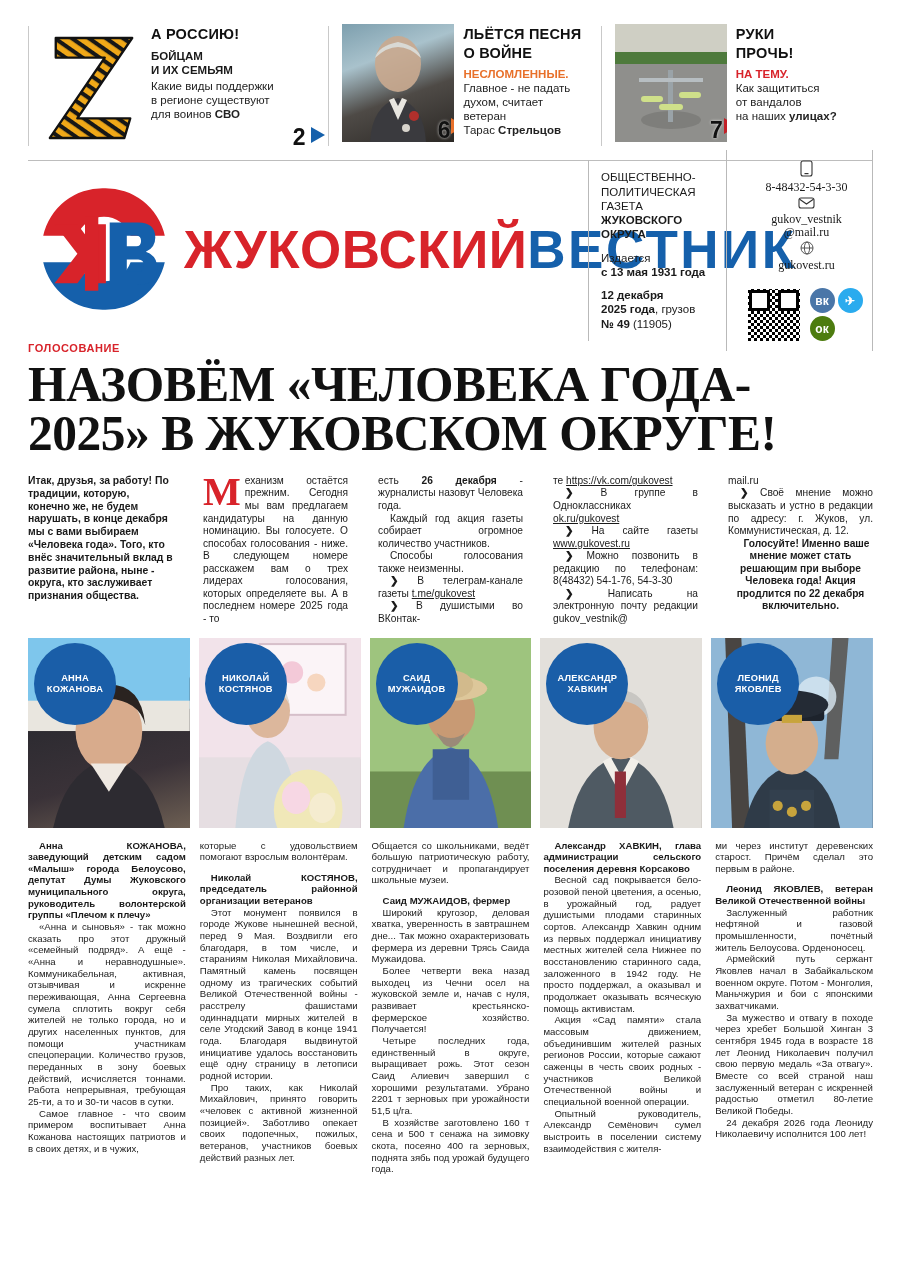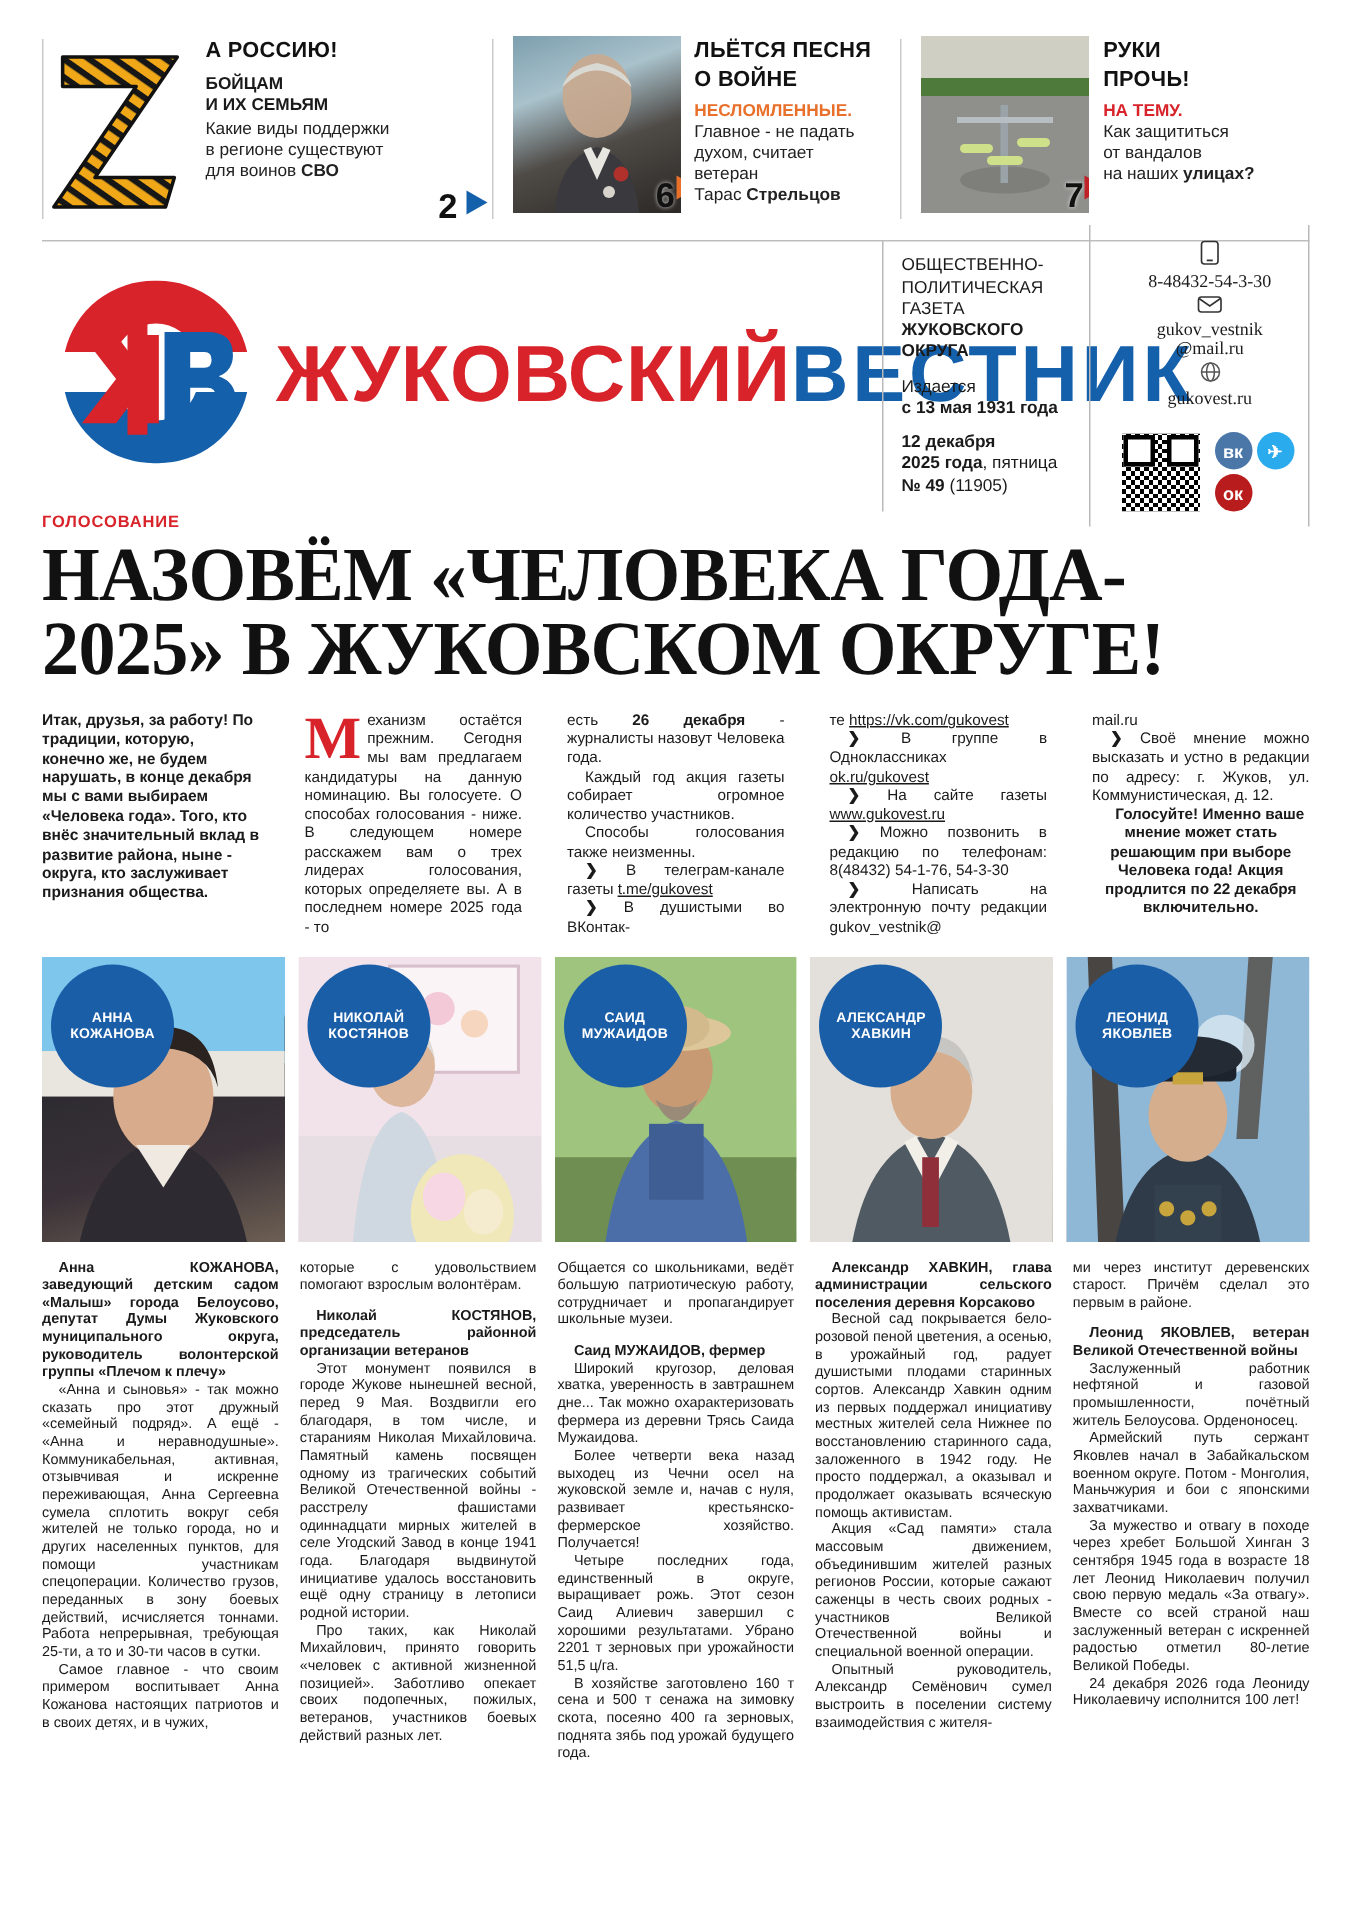--- a/index.html
+++ b/index.html
@@ -38,21 +38,21 @@
     position: relative;
     box-sizing: border-box;
   }
   .teaser.sep::before {
     content: "";
     position: absolute;
     left: 0; top: 2px; bottom: 2px;
     width: 1px;
     background: #c9c9c9;
   }
-  .teaser-1 { width: 320px; padding-left: 2px;}
+  .teaser-1 { width: 320px; padding-left: 16px;}
   .teaser-2 { width: 290px; }
   .teaser-3 { width: 290px; }
 
   .z-ribbon { width: 98px; flex: 0 0 98px; padding-top: 4px;}
   .teaser-thumb {
     width: 112px;
     flex: 0 0 112px;
     height: 118px;
     position: relative;
     overflow: hidden;
@@ -220,21 +220,21 @@
   .qr::after{right:1px;top:1px;}
   .socials { display: flex; flex-wrap: wrap; width: 56px; gap: 3px; }
   .soc {
     width: 25px; height: 25px; border-radius: 50%;
     display: flex; align-items: center; justify-content: center;
     color: #fff; font-weight: bold; font-size: 12px;
     font-family: "Liberation Sans", sans-serif;
   }
   .soc-vk { background: #4a76a8; }
   .soc-tg { background: #2aabee; }
-  .soc-ok { background: #b91c1c; }
+  .soc-ok { background: #4d7c0f; }
 
   
   .headline-block { padding: 6px 28px 4px 28px; }
   .kicker {
     color: #d8232a;
     font-size: 11px;
     font-weight: bold;
     letter-spacing: .6px;
     margin-bottom: 6px;
   }
@@ -481,21 +481,21 @@
         <div>ГАЗЕТА</div>
         <div><b>ЖУКОВСКОГО</b></div>
         <div><b>ОКРУГА</b></div>
       </div>
       <div class="blk">
         <div>Издается</div>
         <div><b>с 13 мая 1931 года</b></div>
       </div>
       <div>
         <div><b>12 декабря</b></div>
-        <div><b>2025 года</b><span>, пятница</span></div>
+        <div><b>2025 года</b><span>, грузов</span></div>
         <div><b>№ 49</b> <span>(11905)</span></div>
       </div>
     </div>
 
     <div class="mast-contact">
       <div class="contact-row">
         <span>
           <svg width="13" height="17" viewBox="0 0 13 17">
               <rect x="1" y="1" width="11" height="15" rx="2" fill="none" stroke="#333" stroke-width="1.1"></rect>
               <rect x="4.5" y="13" width="4" height="1.2" fill="#333"></rect>

